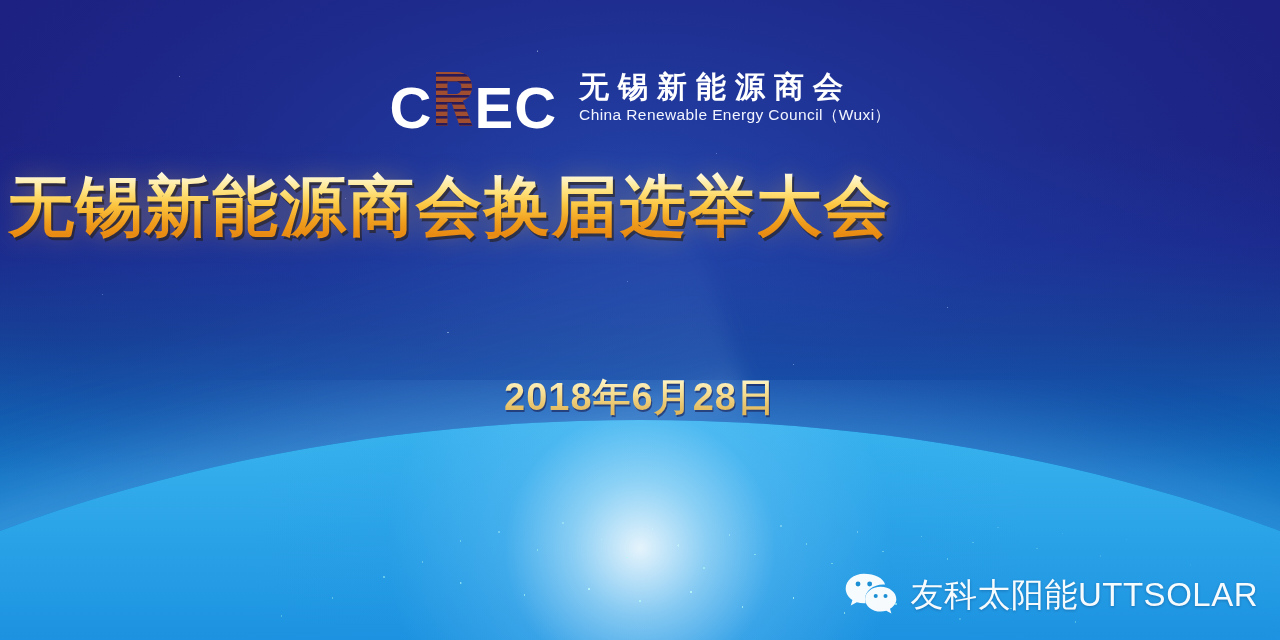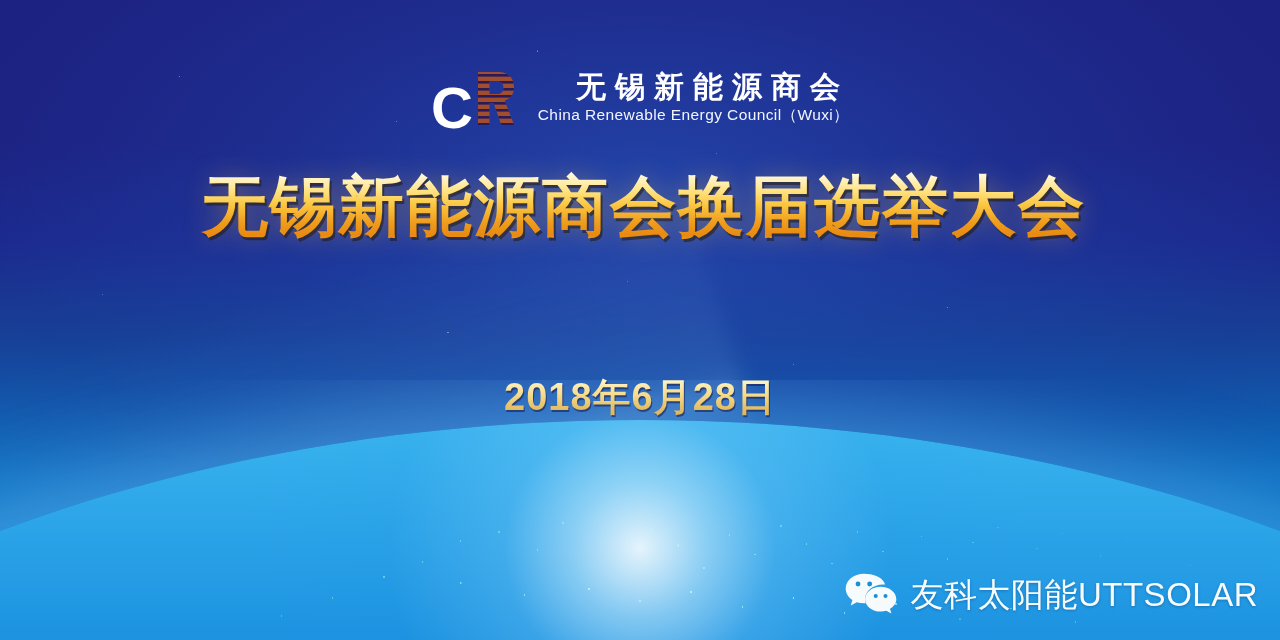--- a/index.html
+++ b/index.html
@@ -247,38 +247,37 @@
   .crec-r svg { display: block; }
 
   .logo-text { display: flex; flex-direction: column; gap: 5px; padding-top: 4px; }
   .logo-cn {
     color: #ffffff;
     font-size: 30px;
     font-weight: 700;
     letter-spacing: 9px;
     line-height: 1;
     white-space: nowrap;
-    text-align: right;
   }
   .logo-en {
     color: #f2f5ff;
     font-size: 15.5px;
     font-weight: 400;
     letter-spacing: 0.4px;
     line-height: 1;
     white-space: nowrap;
   }
 
   
   .titles {
     position: absolute;
     left: 0;
     right: 0;
     top: 168px;
-    text-align: center;
+    text-align: left;
     padding-left: 8px;
   }
   .title-line {
     font-size: 66px;
     font-weight: 900;
     line-height: 1.18;
     letter-spacing: 2px;
     white-space: nowrap;
     background: linear-gradient(to bottom,
       #fffdf2 0%,
@@ -384,20 +383,21 @@
               <rect x="0" y="18" width="40" height="2.6"></rect>
               <rect x="0" y="25" width="40" height="2.6"></rect>
               <rect x="0" y="32" width="40" height="2.6"></rect>
               <rect x="0" y="39" width="40" height="2.6"></rect>
               <rect x="0" y="46" width="40" height="2.6"></rect>
               <rect x="0" y="53" width="40" height="2.6"></rect>
             </g>
           </g>
         </svg>
       </span>
+      <span class="ltr">EC</span>
     </div>
 
     <div class="logo-text">
       <div class="logo-cn">无锡新能源商会</div>
       <div class="logo-en">China Renewable Energy Council（Wuxi）</div>
     </div>
   </div>
 
   <div class="titles">
     <div class="title-line">无锡新能源商会换届选举大会</div>

